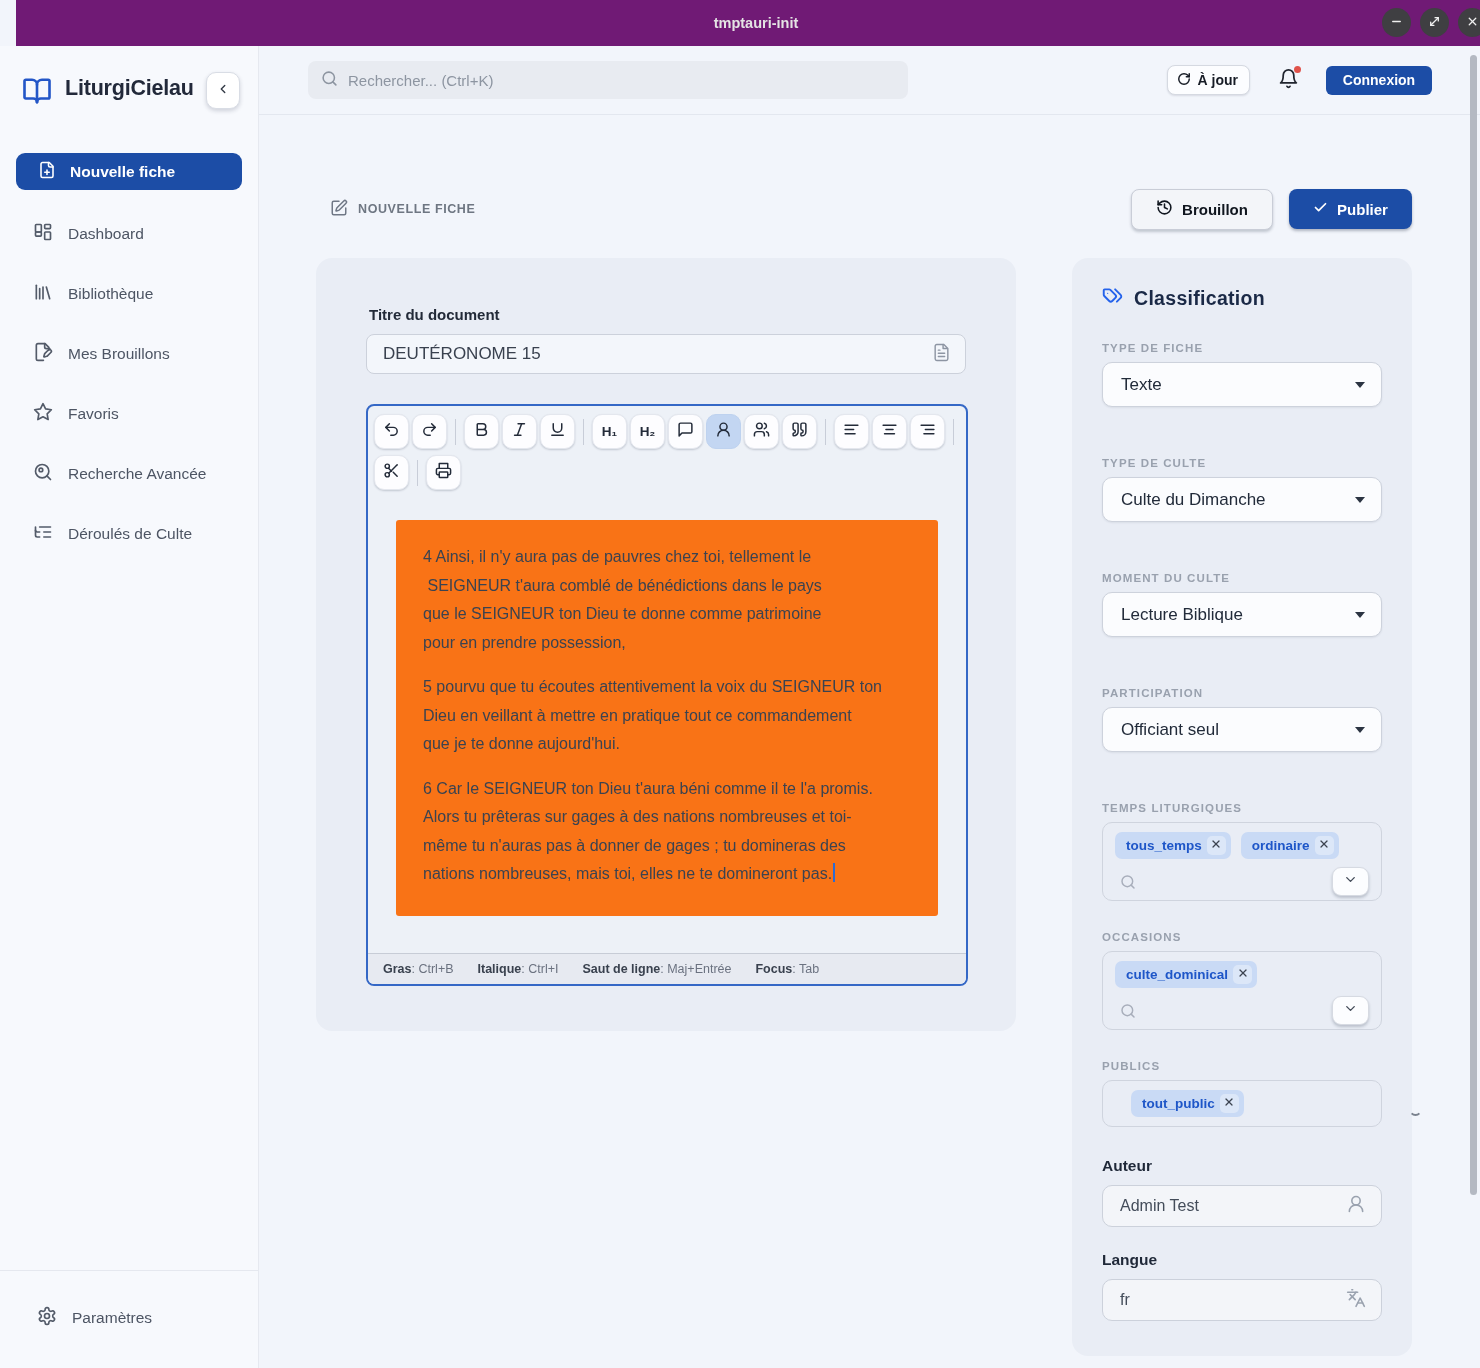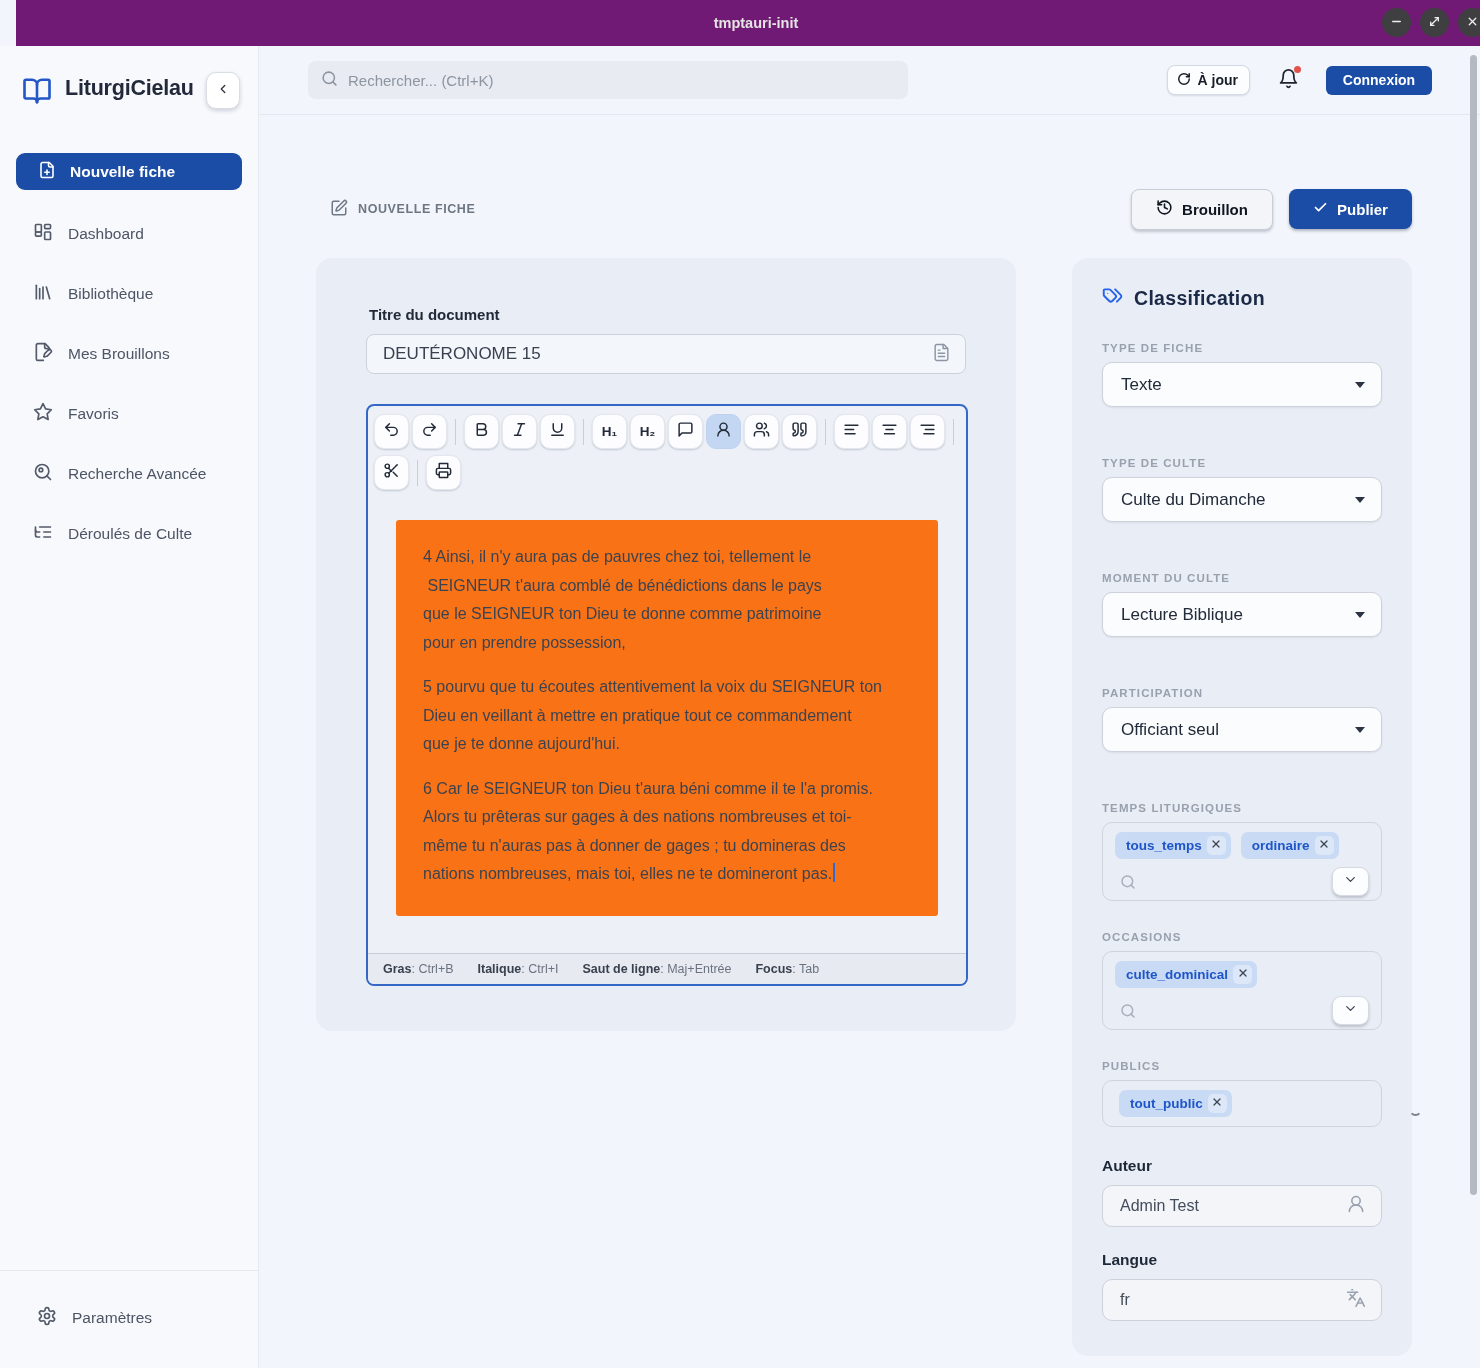--- a/index.html
+++ b/index.html
@@ -86,21 +86,21 @@
 .multibox{margin-top:8px;border:1px solid #cfd4de;border-radius:10px;padding:9px 12px 4px;position:relative}
 .tagrow{display:flex;gap:10px}
 .tag{height:27px;background:#c9daf5;border-radius:7px;display:flex;align-items:center;gap:5px;padding:0 5px 0 11px;font-size:13.5px;font-weight:700;color:#1e56c8}
 .tag-x{width:19px;height:19px;border-radius:5px;display:flex;align-items:center;justify-content:center;color:#3c4450;background:rgba(255,255,255,.35);cursor:pointer}
 .tag-x svg{width:12px;height:12px;stroke-width:2.4}
 .searchrow{margin-top:8px;display:flex;align-items:center;height:29px}
 .searchrow svg.mag{width:16px;height:16px;color:#a8aebb;margin-left:5px;stroke-width:2.2}
 .searchrow input{flex:1;border:0;background:transparent;outline:none;margin-left:8px;font-size:14px;color:#3a4250;font-family:inherit;min-width:20px}
 .chev-btn{margin-left:auto;width:37px;height:29px;background:#fcfdff;border:1px solid #d6dae2;border-radius:9px;box-shadow:0 2px 3px rgba(25,35,60,.22);display:flex;align-items:center;justify-content:center;color:#434b58;cursor:pointer}
 .chev-btn svg{width:15px;height:15px;stroke-width:2.2}
-.publics-box{padding:9px 16px}
+.publics-box{padding:9px 28px}
 .plain-label{font-size:15.5px;font-weight:700;color:#1f2838}
 .lbl-auteur{margin-top:30px}.lbl-langue{margin-top:24px}
 .inp{margin-top:10px;height:42px;background:#f3f5f9;border:1px solid #ccd1db;border-radius:10px;display:flex;align-items:center;padding:0 15px 0 17px}
 .inp input{flex:1;border:0;background:transparent;outline:none;font-size:16px;color:#434c5a;font-family:inherit}
 .inp svg{width:20px;height:20px;color:#9aa2af;stroke-width:1.9}
 
 
 .arc{position:absolute;left:1150px;top:988px;width:13px;height:13px;border:2px solid transparent;border-bottom-color:#7a828e;border-radius:50%}
 .vscroll{position:absolute;right:3px;top:55px;width:7px;height:1140px;background:#b4b9c2;border-radius:4px;cursor:pointer}
 </style>

